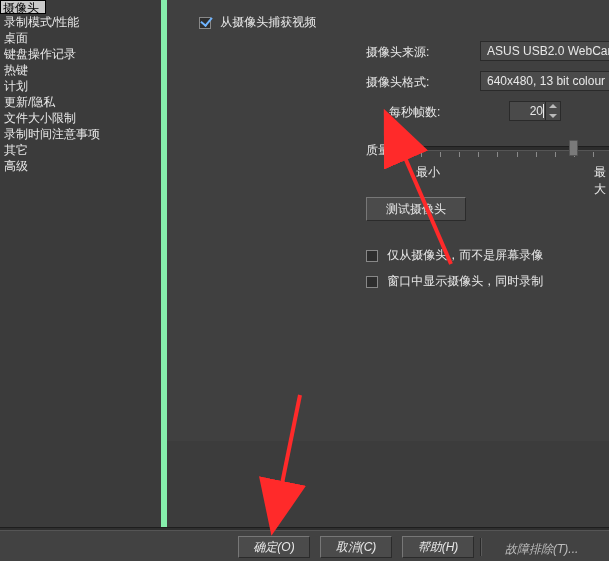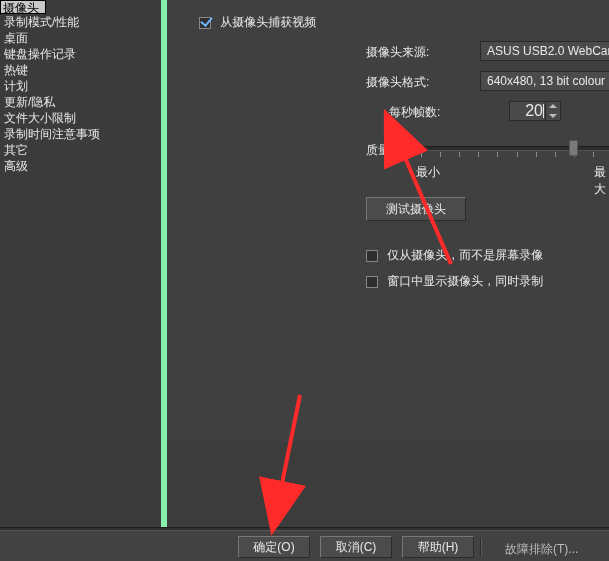--- a/index.html
+++ b/index.html
@@ -5,31 +5,31 @@
   html,body{margin:0;padding:0;background:#3c3c3c;font-family:"Microsoft YaHei","Segoe UI",Arial,sans-serif;font-size:12px;color:#ddd;width:609px;height:561px;overflow:hidden;}
   .root{position:relative;width:609px;height:561px;box-sizing:border-box;}
   
   .side{position:absolute;left:0;top:0;width:167px;height:527px;background:#3b3b3b;border-right:6px solid #86efac;box-sizing:border-box;}
   .side-title{background:#c9c9c9;color:#000;font-size:12px;padding:0 2px;height:14px;line-height:14px;border:1px solid #000;box-sizing:border-box;width:46px;}
   .side-item{padding:0 4px;height:16px;line-height:16px;color:#e8e8e8;cursor:default;}
   
   .main{position:absolute;left:167px;top:0;right:0;height:441px;background:#404040;box-sizing:border-box;}
   
   .divbar{position:absolute;left:0;top:527px;width:609px;height:4px;background:#2f2f2f;border-top:1px solid #1e1e1e;border-bottom:1px solid #555;box-sizing:border-box;}
-  .btnrow{position:absolute;left:0;top:531px;width:609px;height:30px;background:#424242;}
+  .btnrow{position:absolute;left:0;top:531px;width:609px;height:30px;background:#424242;font-style:italic;}
   .btn{position:absolute;top:5px;height:22px;line-height:20px;text-align:center;color:#e8e8e8;background:#4b4b4b;border:1px solid #6a6a6a;border-top-color:#777;border-left-color:#777;border-bottom-color:#2b2b2b;border-right-color:#2b2b2b;font-size:12px;cursor:pointer;box-sizing:border-box;}
   
   .chk{display:inline-block;width:12px;height:12px;border:1px solid #888;background:#2e2e2e;position:relative;vertical-align:middle;margin-right:6px;box-sizing:border-box;}
   .chk.checked::after{content:"";position:absolute;left:1px;top:-1px;width:9px;height:5px;border-left:2px solid #6fb4ff;border-bottom:2px solid #6fb4ff;transform:rotate(-50deg);}
   .lbl{color:#e8e8e8;vertical-align:middle;}
   .row{position:absolute;left:32px;}
   .flabel{position:absolute;color:#e8e8e8;}
   .combo{position:absolute;height:20px;background:#4b4b4b;border:1px solid #2a2a2a;box-sizing:border-box;color:#e8e8e8;padding:0 20px 0 6px;line-height:18px;font-size:12px;}
   .spin{position:absolute;height:20px;background:#4a4a4a;border:1px solid #2a2a2a;box-sizing:border-box;}
-  .spin input{position:absolute;left:0;top:0;height:18px;width:calc(100% - 14px);background:transparent;border:none;color:#e8e8e8;text-align:right;padding:0 3px 0 0;font-size:16px;outline:none;box-sizing:border-box;}
+  .spin input{position:absolute;left:0;top:0;height:18px;width:calc(100% - 14px);background:transparent;border:none;color:#e8e8e8;text-align:right;padding:0 3px 0 0;font-size:12px;outline:none;box-sizing:border-box;}
   .spin .caret{position:absolute;right:16px;top:2px;width:1px;height:14px;background:#e8e8e8;}
   .spin .sp{position:absolute;right:0;top:0;width:14px;height:18px;border-left:1px solid #2a2a2a;}
   .spin .sp .up,.spin .sp .dn{position:absolute;left:3px;width:0;height:0;border-left:4px solid transparent;border-right:4px solid transparent;}
   .spin .sp .up{top:2px;border-bottom:4px solid #bbb;}
   .spin .sp .dn{bottom:2px;border-top:4px solid #bbb;}
   .slider{position:absolute;height:28px;}
   .slider .track{position:absolute;left:0;right:0;top:8px;height:3px;background:#2c2c2c;border-top:1px solid #1e1e1e;border-bottom:1px solid #555;}
   .slider .ticks{position:absolute;left:0;right:0;top:14px;height:6px;}
   .slider .tick{position:absolute;top:0;width:1px;height:5px;background:#8a8a8a;}
   .slider .thumb{position:absolute;top:2px;width:9px;height:16px;background:#7a7a7a;border:1px solid #555;border-radius:1px;box-sizing:border-box;}

